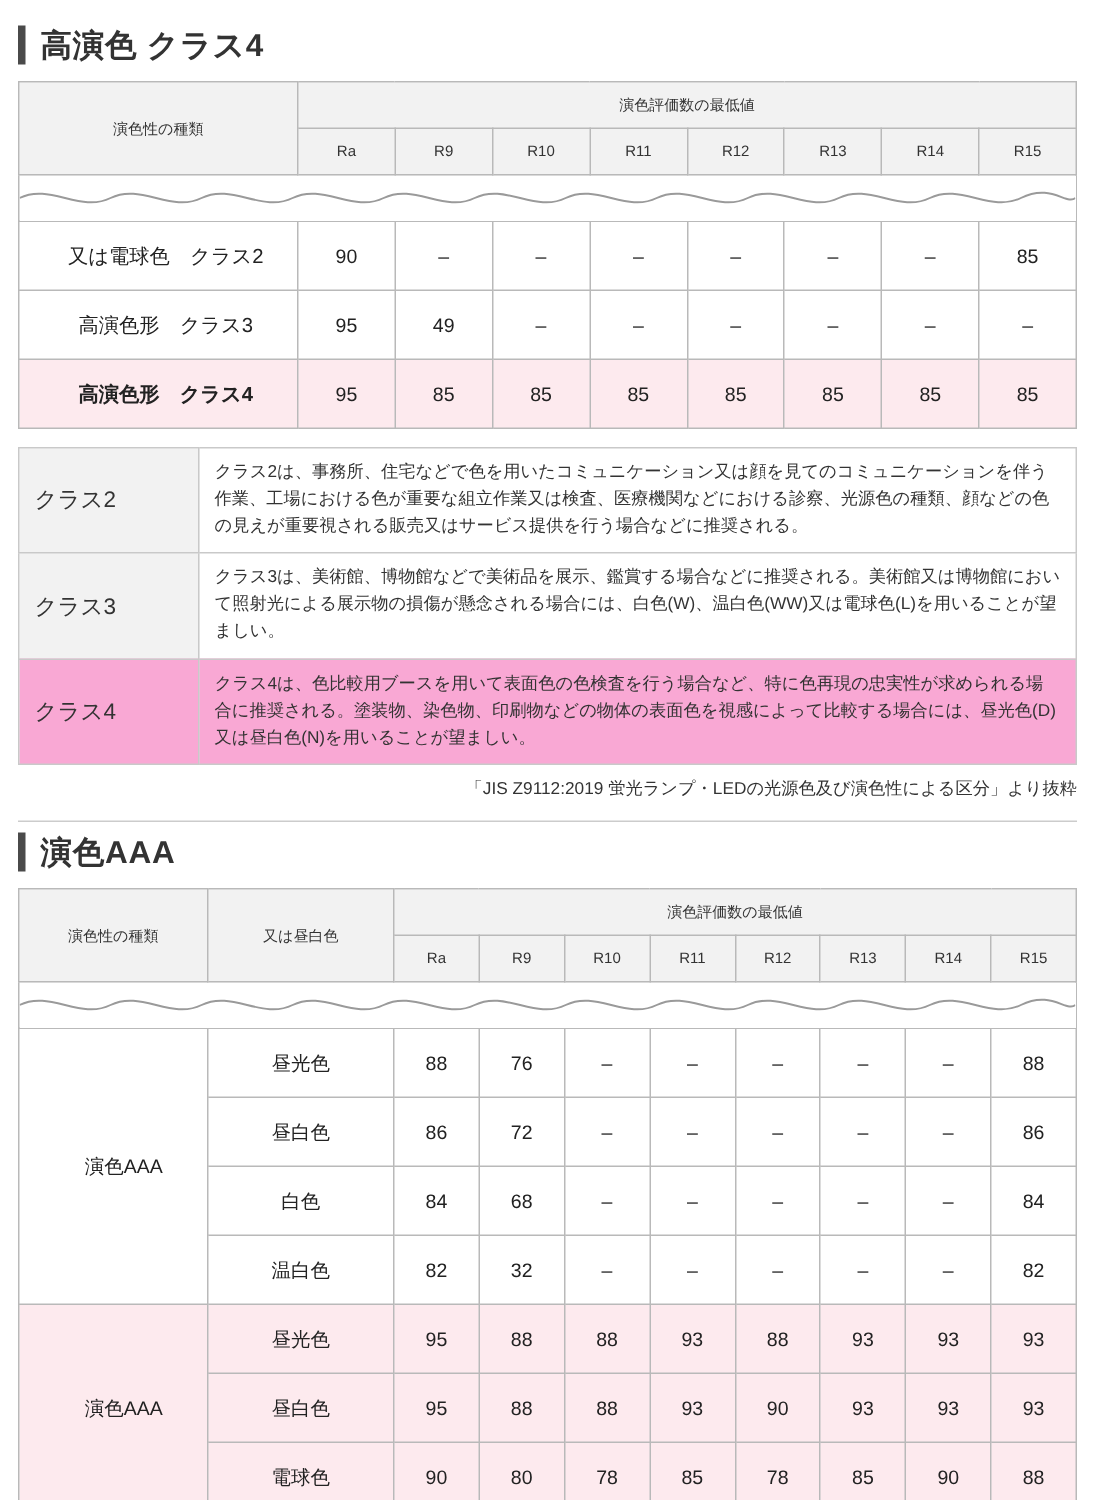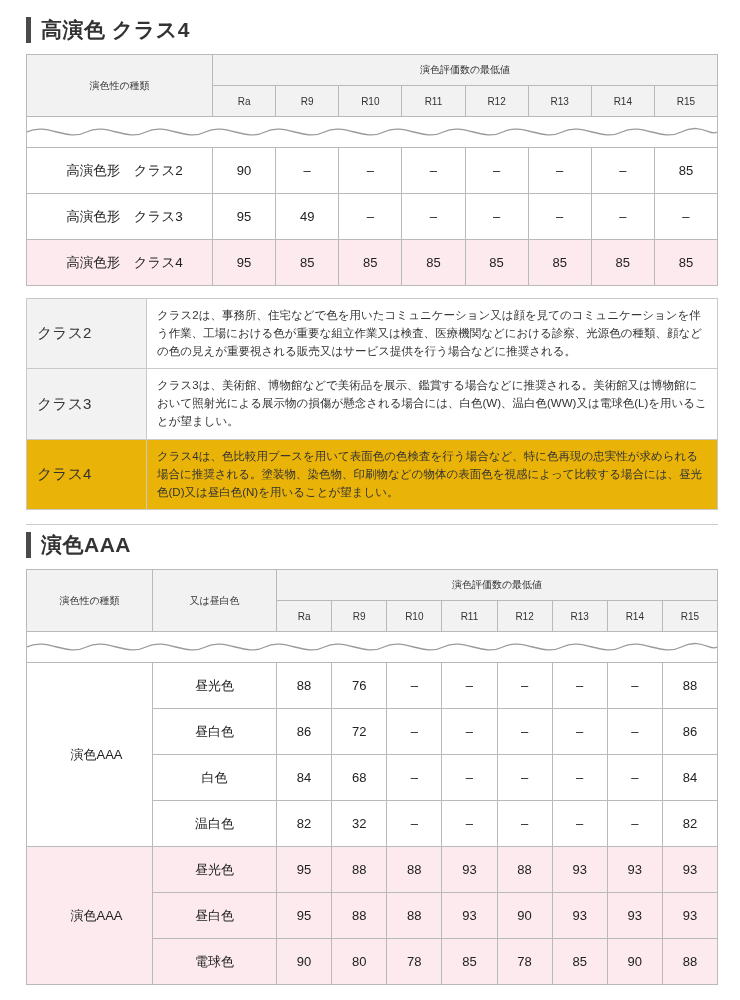--- a/index.html
+++ b/index.html
@@ -12,21 +12,21 @@
     height: 1000px;
     font-family: "Liberation Sans", "DejaVu Sans", sans-serif;
     color: #222222;
     position: relative;
     overflow: hidden;
   }
   .page {
     width: 740px;
     height: 1000px;
     box-sizing: border-box;
-    padding: 12px 22px 0 26px;
+    padding: 12px 22px 0 12px;
   }
 
   
   .section-head {
     display: flex;
     align-items: center;
     margin: 4px 0 10px 0;
   }
   .section-head .bar {
     width: 5px;
@@ -64,21 +64,21 @@
   }
   .row-name {
     font-size: 13.5px;
     text-align: left;
     padding-left: 10px !important;
   }
   .highlight td {
     background: #fdeaee !important;
     font-weight: bold;
   }
-  .highlight .row-name { font-weight: normal; }
+  .highlight .row-name { font-weight: bold; }
 
   .tall { height: 46px; }
   .wave-row td {
     height: 26px;
     border-left: 1px solid #b9b9b9;
     border-right: 1px solid #b9b9b9;
     border-top: none;
     border-bottom: none;
     position: relative;
     overflow: hidden;
@@ -111,21 +111,21 @@
     color: #333333;
   }
   td.desc-body {
     font-size: 11.5px;
     line-height: 1.55;
     color: #333333;
     text-align: left;
   }
   tr.desc-hl td.desc-label,
   tr.desc-hl td.desc-body {
-    background: #eab308;
+    background: #f9a8d4;
     margin-left: 36px;
   }
 
   .source {
     text-align: right;
     font-size: 11.5px;
     color: #333333;
     margin-top: 8px;
   }
 
@@ -176,21 +176,21 @@
           <td colspan="9">
             <div class="wave-wrap">
               <svg width="100%" height="26" viewBox="0 0 696 26" preserveAspectRatio="none">
                 <path d="M0,13 C20,3 40,23 60,13 C80,3 100,23 120,13 C140,3 160,23 180,13 C200,3 220,23 240,13 C260,3 280,23 300,13 C320,3 340,23 360,13 C380,3 400,23 420,13 C440,3 460,23 480,13 C500,3 520,23 540,13 C560,3 580,23 600,13 C620,3 640,23 660,13 C680,3 690,18 696,13" fill="none" stroke="#9a9a9a" stroke-width="1.3"></path>
               </svg>
             </div>
           </td>
         </tr>
 
         <tr class="tall">
-          <td class="row-name">高演色形　クラス2</td>
+          <td class="row-name">又は電球色　クラス2</td>
           <td>90</td>
           <td>–</td>
           <td>–</td>
           <td>–</td>
           <td>–</td>
           <td>–</td>
           <td>–</td>
           <td>85</td>
         </tr>
 
@@ -235,20 +235,21 @@
         <td class="desc-label">クラス3</td>
         <td class="desc-body">クラス3は、美術館、博物館などで美術品を展示、鑑賞する場合などに推奨される。美術館又は博物館において照射光による展示物の損傷が懸念される場合には、白色(W)、温白色(WW)又は電球色(L)を用いることが望ましい。</td>
       </tr>
       <tr class="desc-hl">
         <td class="desc-label">クラス4</td>
         <td class="desc-body">クラス4は、色比較用ブースを用いて表面色の色検査を行う場合など、特に色再現の忠実性が求められる場合に推奨される。塗装物、染色物、印刷物などの物体の表面色を視感によって比較する場合には、昼光色(D)又は昼白色(N)を用いることが望ましい。</td>
       </tr>
     </tbody>
   </table>
 
+  <div class="source">「JIS Z9112:2019 蛍光ランプ・LEDの光源色及び演色性による区分」より抜粋</div>
 
   <hr class="divider">
 
   <div class="section-head">
     <div class="bar"></div>
     <div class="title">演色AAA</div>
   </div>
 
   <div class="table-wrap">
     <table class="grid">

